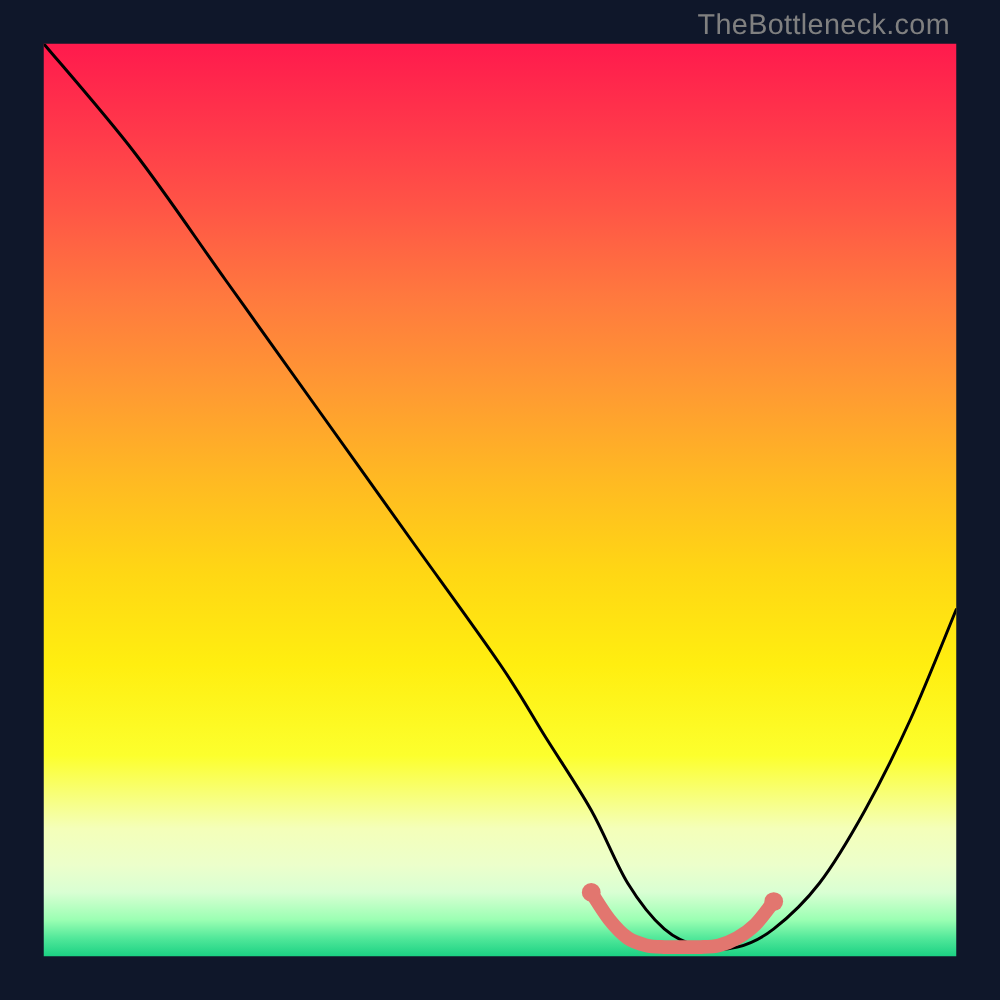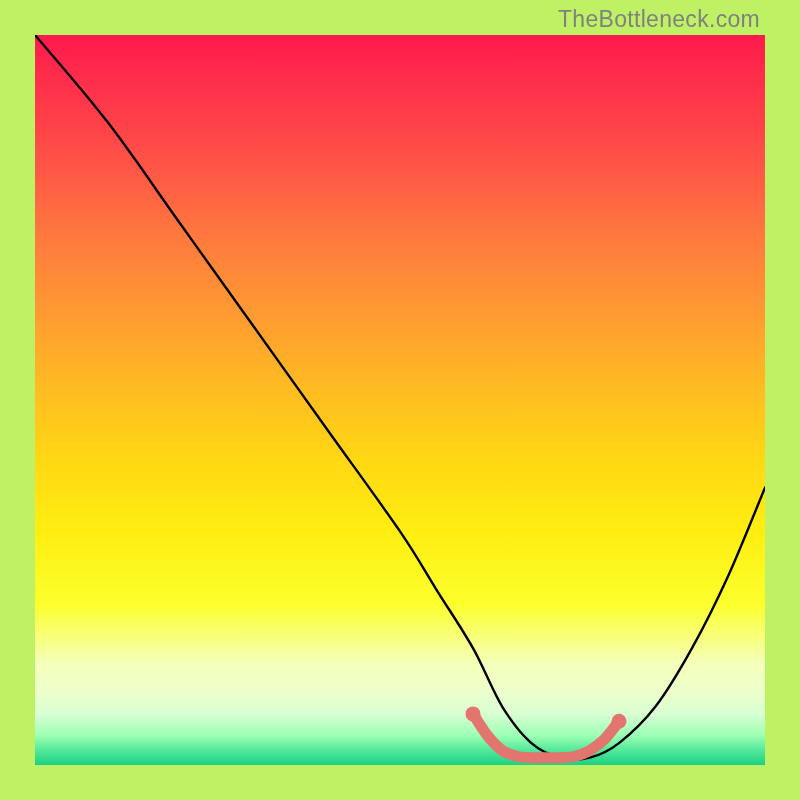--- a/index.html
+++ b/index.html
@@ -8,21 +8,21 @@
     width: 800px;
     height: 800px;
     overflow: hidden;
     background: #000;
     font-family: Arial, Helvetica, sans-serif;
   }
   .frame {
     position: relative;
     width: 800px;
     height: 800px;
-    background: #bef264;
+    background: #0f172a;
   }
   .plot-area {
     position: absolute;
     left: 35px;
     top: 35px;
     width: 730px;
     height: 730px;
     background: linear-gradient(
       to bottom,
       #ff1a4d 0%,

